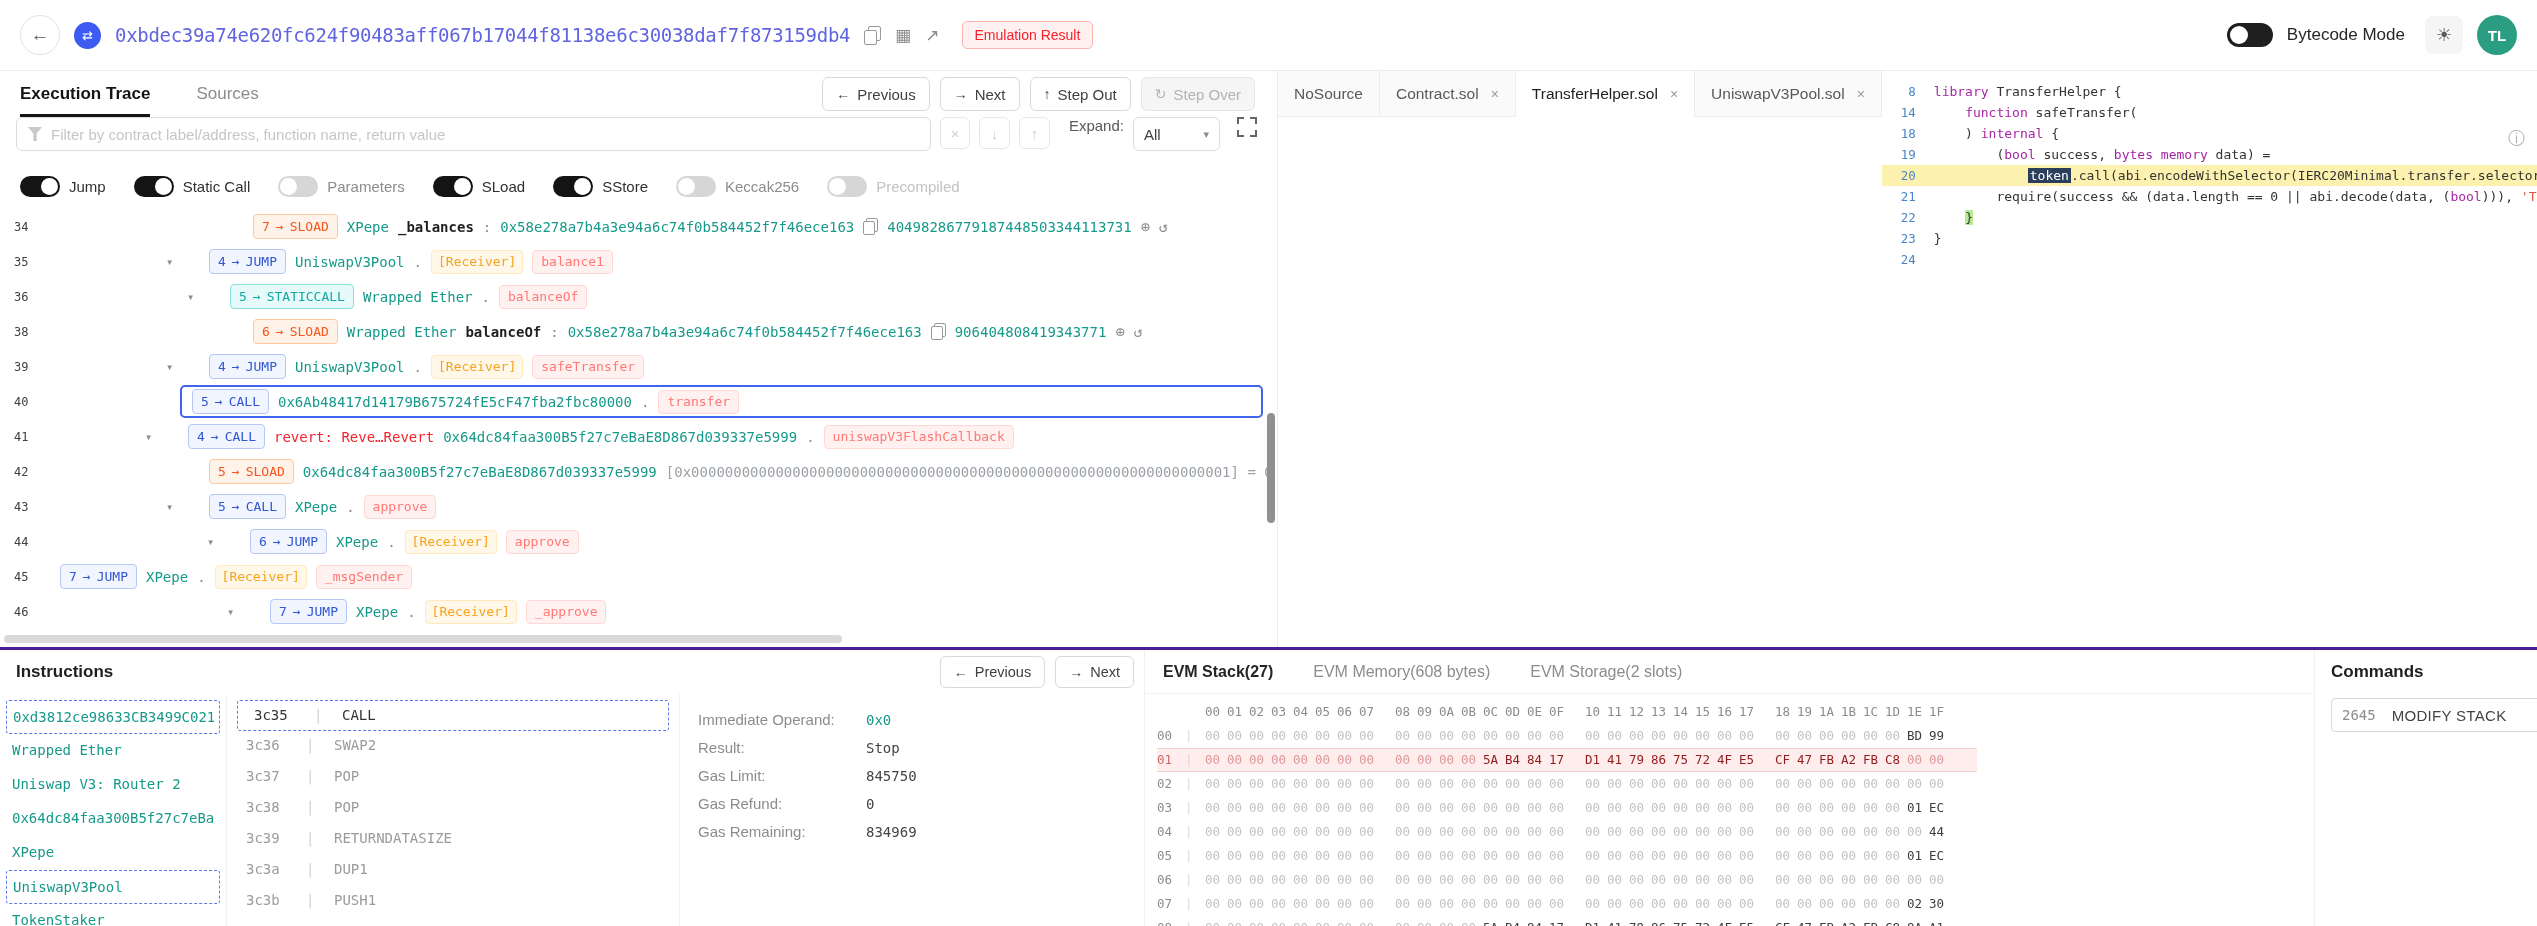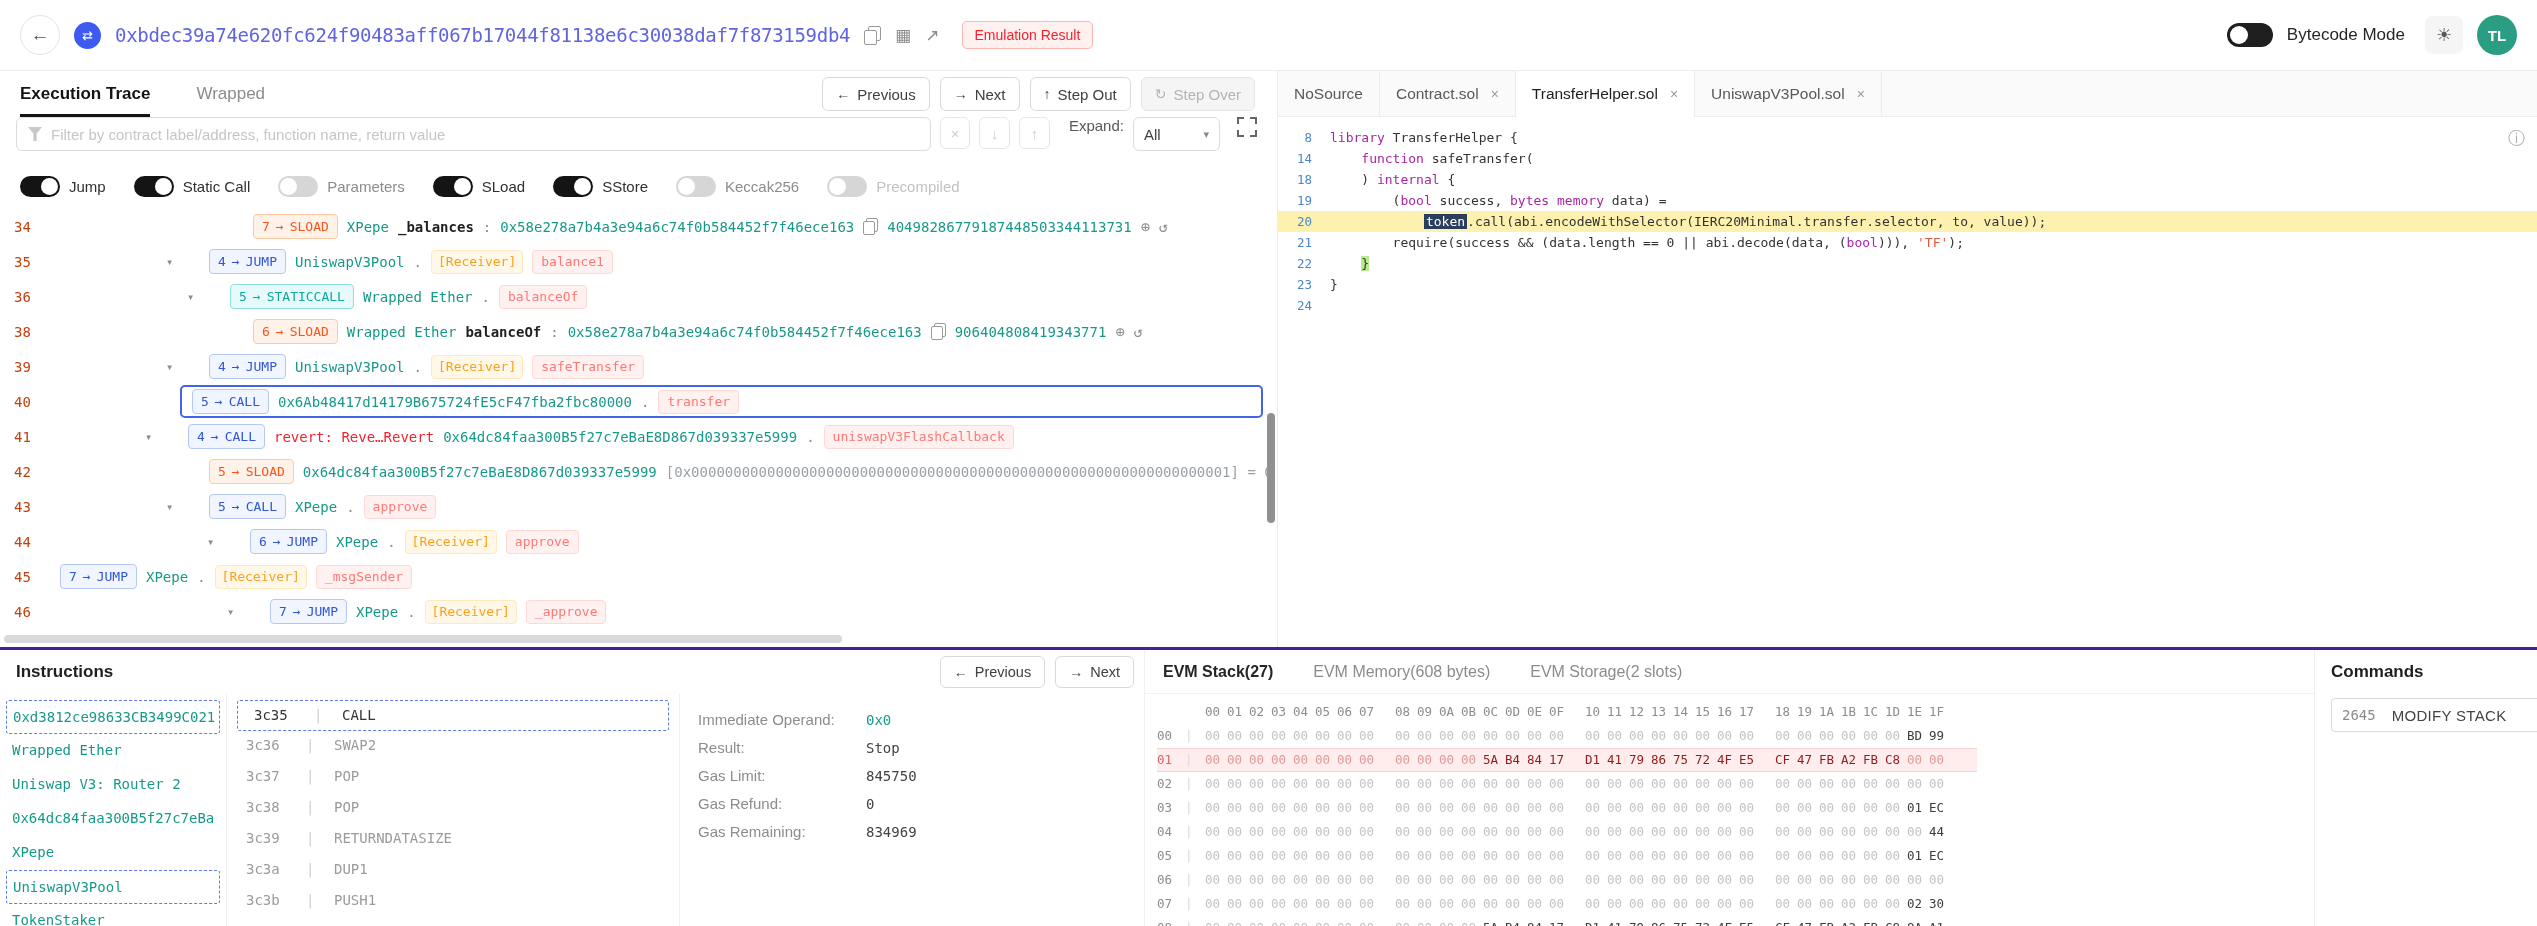--- a/index.html
+++ b/index.html
@@ -71,21 +71,21 @@
   .pill .knob { position:absolute; top:2px; left:2px; width:17px; height:17px; border-radius:50%; background:#fff; }
   .pill.on { background:#141414; }
   .pill.on .knob { left:auto; right:2px; }
   .tog-label { font-size:15px; color:#303030; }
   .tog-label.off { color:#8c8c8c; }
   .tog-label.muted { color:#c2c2c2; }
 
   
   .trace-rows { flex:1; overflow:hidden; position:relative; font-family:"DejaVu Sans Mono",monospace; }
   .trace-row { height:35px; display:flex; align-items:center; white-space:nowrap; position:relative; }
-  .row-num { position:absolute; left:14px; color:#c2410c; font-size:14px; }
+  .row-num { position:absolute; left:14px; color:#404040; font-size:12px; }
   .chev { display:inline-block; width:42px; flex:none; color:#8c8c8c; font-size:12px; text-align:left; padding-left:8px; }
   .row-gap > * + * { margin-left:9px; }
   .badge { display:inline-flex; align-items:center; gap:6px; height:25px; padding:0 8px; border-radius:4px; border:1px solid; font-size:13px; flex:none; }
   .b-sload  { color:#fa541c; background:#fff3e9; border-color:#ffc89e; }
   .b-jump   { color:#3056d3; background:#f0f5ff; border-color:#b5c7f5; }
   .b-call   { color:#3056d3; background:#f0f5ff; border-color:#b5c7f5; }
   .b-static { color:#11a8a0; background:#e6fbf9; border-color:#8fe0d8; }
   .t-name { color:#16998a; font-size:14px; }
   .t-bold { color:#1f1f1f; font-weight:bold; font-size:14px; }
   .t-sep  { color:#8c8c8c; font-size:14px; }
@@ -96,21 +96,21 @@
   .t-fn   { color:#ff7875; font-size:13px; background:#fff1f0; border:1px solid #ffd8d5; border-radius:4px; height:24px; line-height:22px; padding:0 8px; flex:none; }
   .t-rev  { color:#f5222d; font-size:14px;text-align:right; }
   .t-icon { color:#8c8c8c; font-size:15px; flex:none; }
   .sel-box { display:flex; align-items:center; border:2px solid #4263eb; border-radius:5px; height:33px; padding:0 10px; flex:1; margin-right:14px; background:#fff; }
   .sel-box > * + * { margin-left:9px; }
 
   .vscroll { position:absolute; right:2px; top:342px; width:8px; height:110px; background:#909090; border-radius:4px; }
   .hscroll { position:absolute; left:4px; bottom:4px; width:838px; height:8px; background:#d9d9d9; border-radius:4px; }
 
   
-  .source-panel { flex:1; display:flex; flex-direction:column; position:relative; overflow:hidden; }
+  .source-panel { flex:1; display:flex; flex-direction:row; position:relative; overflow:hidden; }
   .src-tabs { height:46px; display:flex; background:#fafafa; border-bottom:1px solid #ececec; flex:none; }
   .src-tab { padding:0 16px; display:flex; align-items:center; gap:12px; font-size:15.5px; color:#595959; border-right:1px solid #ececec; cursor:pointer; white-space:nowrap; }
   .src-tab.active { background:#fff; color:#1f1f1f; margin-bottom:-1px; }
   .src-close { color:#9a9a9a; font-size:14px; }
   .code { padding-top:10px; font-family:"DejaVu Sans Mono",monospace; }
   .code-line { display:flex; height:21px; line-height:21px; white-space:pre; }
   .code-line.hl { background:#fcf1ae; }
   .ln { width:52px; flex:none; text-align:right; padding-right:18px; color:#4a86c8; font-size:12.5px; }
   .lc { font-size:13px; color:#333; }
   .kw { color:#a626a4; }
@@ -186,21 +186,21 @@
     <button class="theme-btn">
         <span>☀</span>
       </button>
     <span class="avatar">TL</span>
   </header>
 
   <div class="main">
     <section class="trace-panel">
       <div class="tp-tabs">
         <div class="tp-tab active">Execution Trace</div>
-        <div class="tp-tab">Wrapped</div>
+        <div class="tp-tab">Sources</div>
         <div class="tp-nav">
           <button class="nav-btn">
               <span class="nb-ic">←</span>
               <span>Previous</span>
             </button>
           <button class="nav-btn">
               <span class="nb-ic">→</span>
               <span>Next</span>
             </button>
           <button class="nav-btn">

